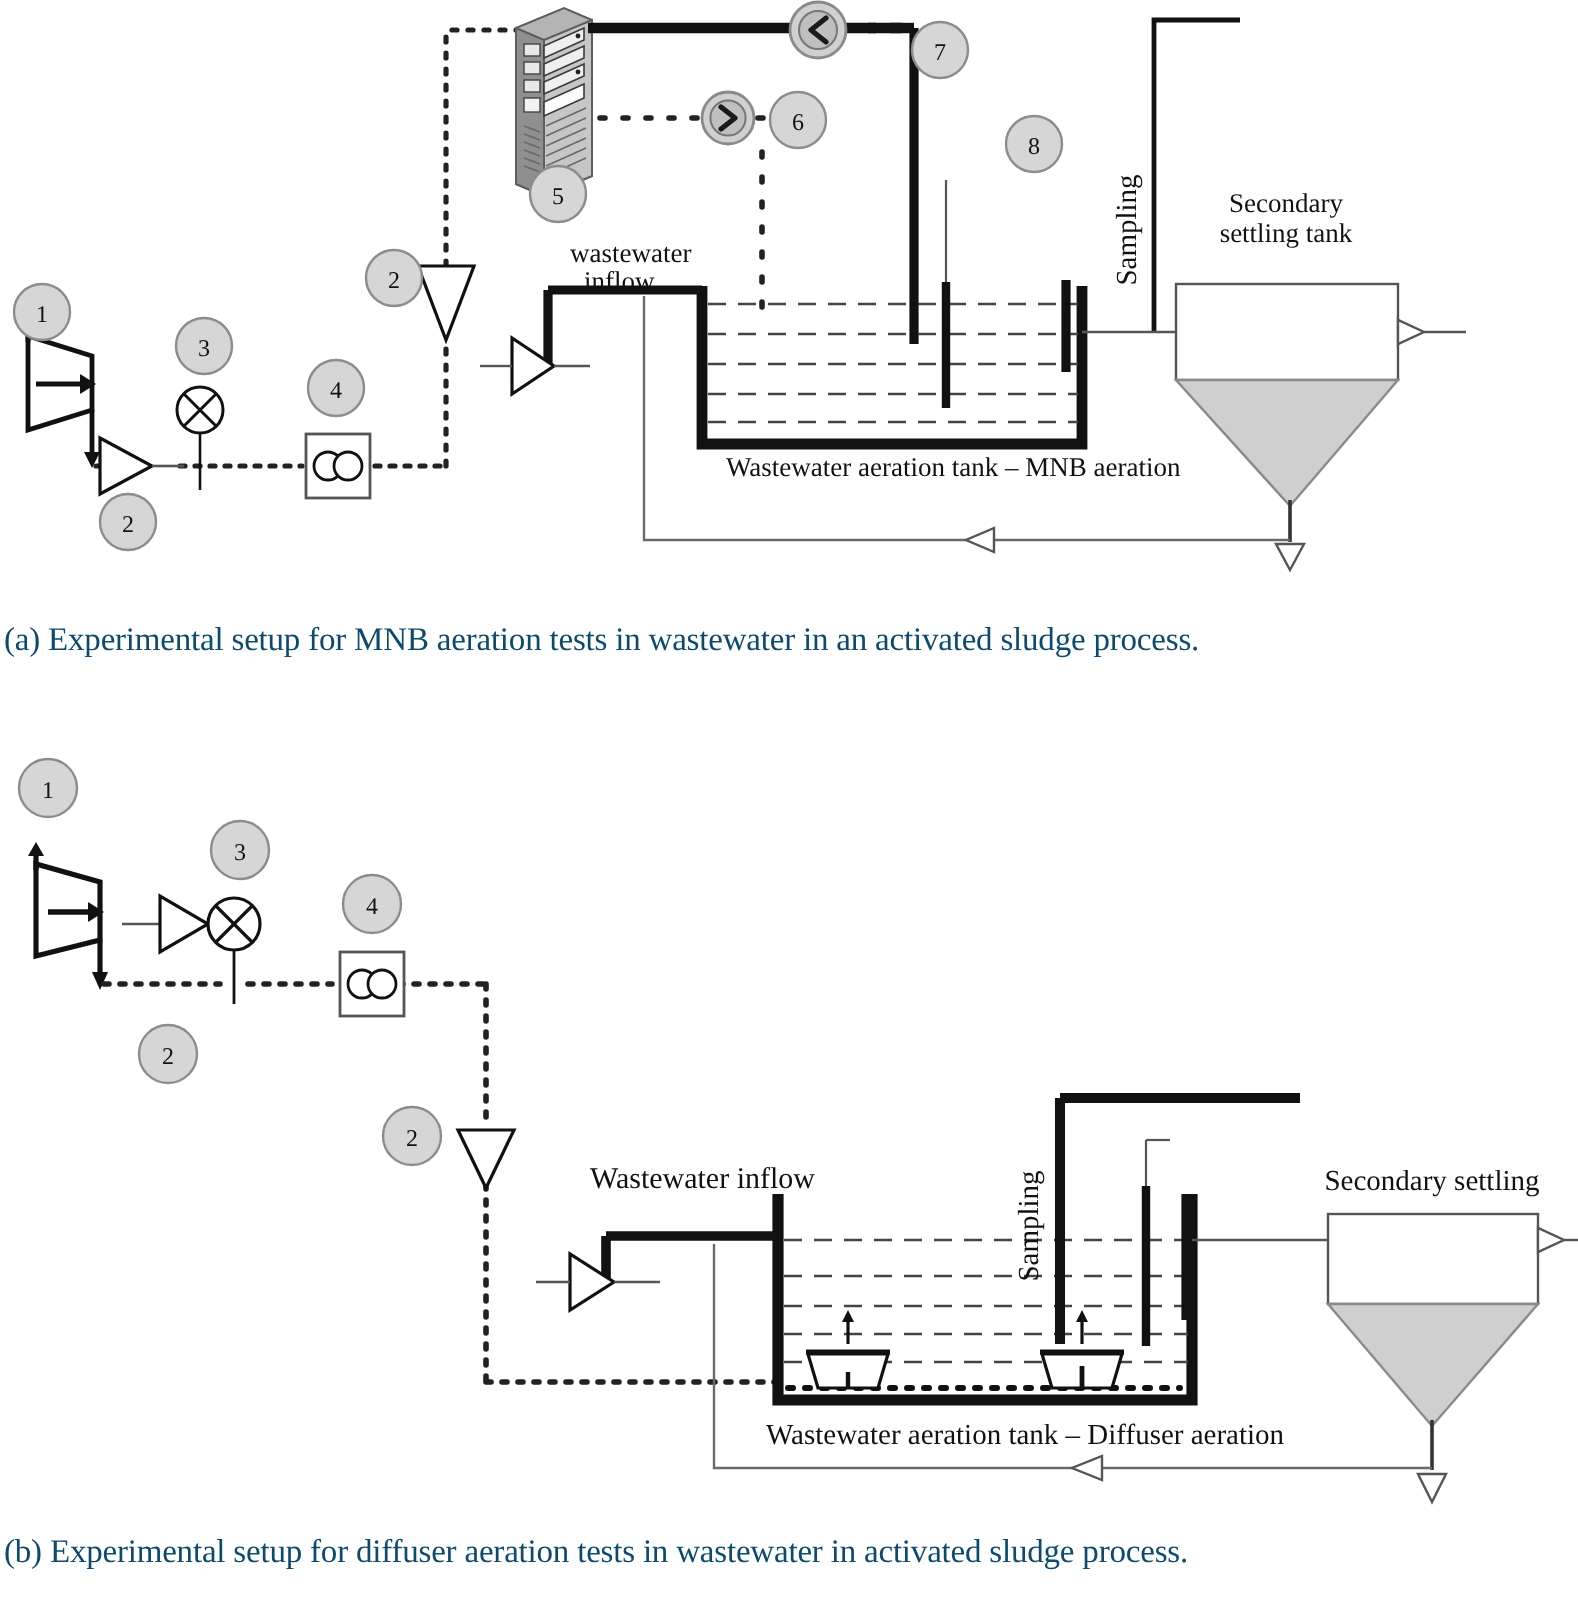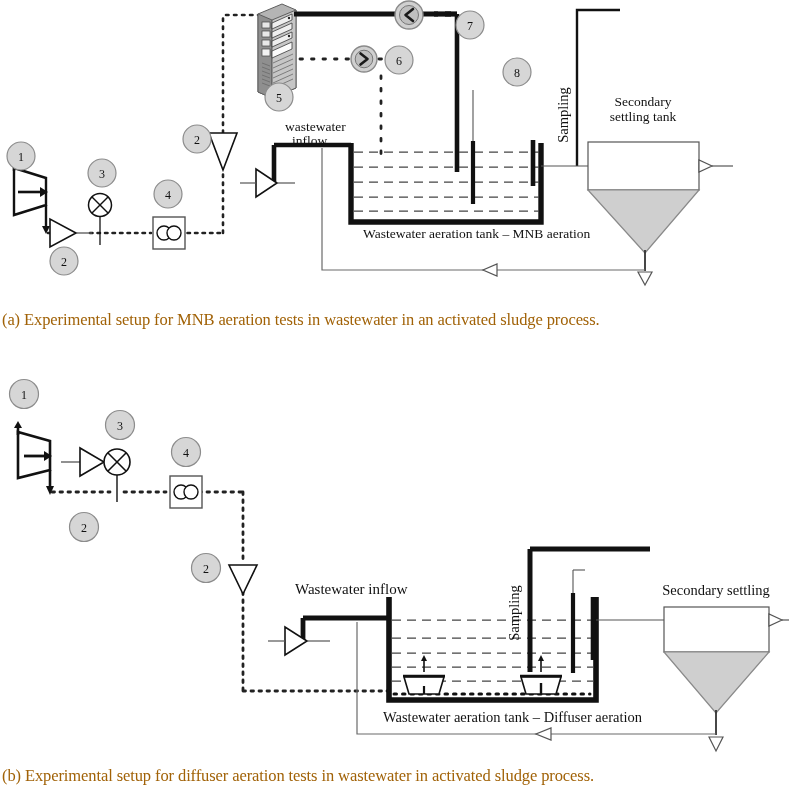--- a/index.html
+++ b/index.html
@@ -13,21 +13,21 @@
   #root { position: relative; width: 789px; height: 803px; }
 
   .fig { position: absolute; left: 0; }
   #fig-a { top: 0; width: 789px; height: 305px; }
   #fig-b { top: 368px; width: 789px; height: 395px; }
 
   .caption {
     position: absolute; left: 2px;
     font-family: "Liberation Serif", serif;
     font-size: 16.5px;
-    color: #a16207;
+    color: #0c4a6e;
     letter-spacing: -0.1px;
     white-space: nowrap;
   }
   #caption-a { top: 310px; }
   #caption-b { top: 766px; }
 
   svg { display: block; overflow: visible; }
   .lbl {
     font-family: "Liberation Serif", serif;
     fill: #111;

